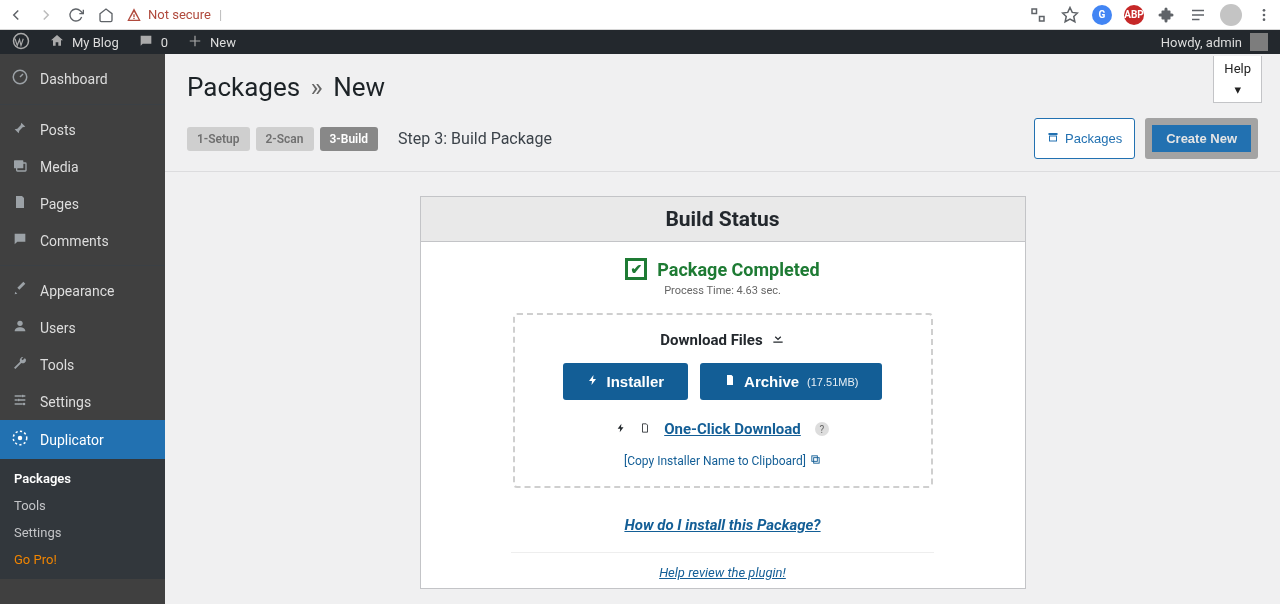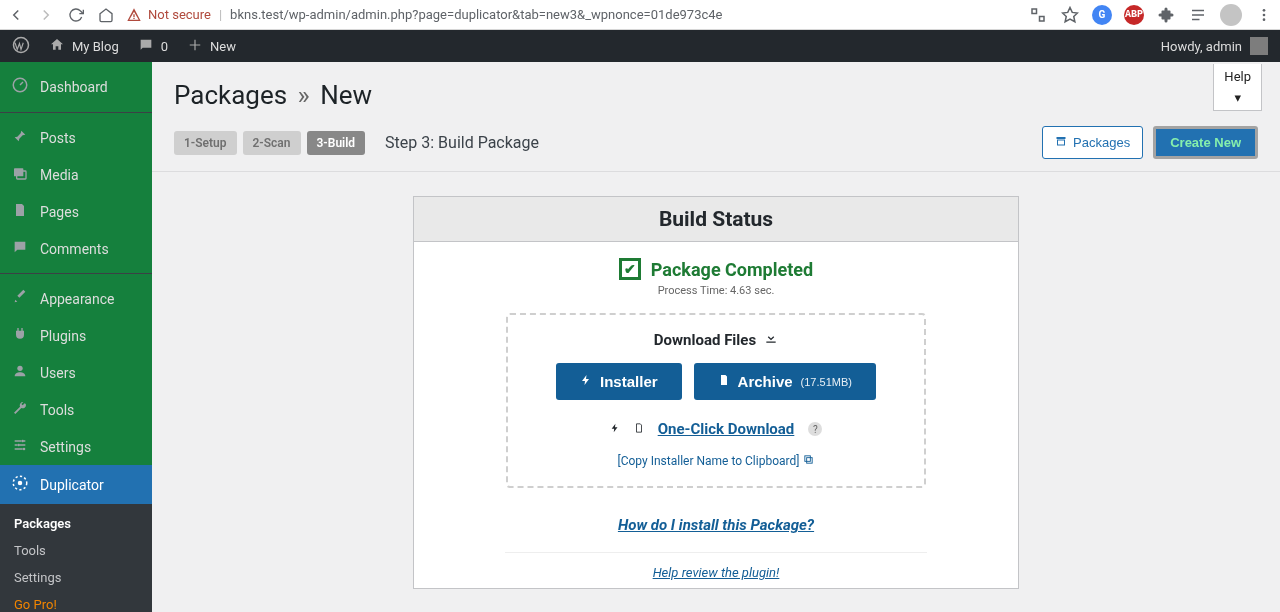--- a/index.html
+++ b/index.html
@@ -10,32 +10,32 @@
   .browser-bar .nav-btn.disabled { color: #bcbcbc; }
   .url-wrap { flex: 1; display: flex; align-items: center; gap: 8px; font-size: 13px; color: #5f6368; }
   .not-secure { color: #b04a3d; display: flex; gap: 6px; }
   .url-sep { color: #b9b9b9; }
   .browser-right { display: flex; align-items: center; gap: 12px; }
   .browser-right .ext-icon { width: 20px; height: 20px; display:flex; align-items:center; justify-content:center; color:#5f6368; }
   .ext-circle { width:20px; height:20px; border-radius:50%; display:flex; align-items:center; justify-content:center; font-size:10px; font-weight:700; color:#fff; }
   .avatar { width:22px; height:22px; border-radius:50%; background:#c4c4c4; }
 
   
-  .wp-adminbar { height: 32px; background: #23282d; color: #ddd; display: flex; align-items: center; padding: 0 12px; font-size: 13px; }
+  .wp-adminbar { height: 24px; background: #23282d; color: #ddd; display: flex; align-items: center; padding: 0 12px; font-size: 13px; }
   .wp-adminbar .ab-left { display:flex; align-items:center; gap:18px; }
   .wp-adminbar .ab-item { display:flex; align-items:center; gap:6px; cursor:pointer; }
   .wp-adminbar .ab-right { margin-left:auto; display:flex; align-items:center; gap:8px; }
   .wp-adminbar .ab-icon { width:18px; text-align:center; }
   .ab-avatar { width:18px; height:18px; background:#7d7d7d; }
 
   
   .frame { display:flex; height: calc(612px - 30px - 32px); }
 
   
-  .sidebar { width: 152px; background:#15803d; color:#eee; font-size:14px; position:relative; }
+  .sidebar { width: 165px; background:#404040; color:#eee; font-size:14px; position:relative; }
   .menu-item { display:flex; align-items:center; gap:10px; padding: 9px 10px; cursor:pointer; color:#ddd; }
   .menu-item.top { padding-top:14px; }
   .menu-item .mi-icon { width:20px; text-align:center; color:#9ca2a7; }
   .menu-item.current { background:#2271b1; color:#fff; position:relative; }
   .menu-item.current .mi-icon { color:#fff; }
   .menu-item.current::after {
     content:""; position:absolute; right:-8px; top:50%; transform:translateY(-50%);
     border:8px solid transparent; border-right-color:#f0f0f1;
   }
   .menu-sep { margin: 6px 0; border-top:1px solid #3b4045; }
@@ -51,21 +51,21 @@
   .page-head { padding: 18px 22px 0 22px; display:flex; align-items:center; }
   .page-title { font-size:26px; font-weight:400; color:#1d2327; }
   .page-title .sep { color:#666; margin:0 4px; }
 
   .steps-row { display:flex; align-items:center; padding: 16px 22px 12px 22px; border-bottom:1px solid #dcdcde; }
   .pill { background:#cfcfcf; color:#707070; font-size:12px; font-weight:600; padding:5px 10px; border-radius:3px; margin-right:6px; }
   .pill.active { background:#888; color:#fff; }
   .step-label { margin-left:14px; font-size:16px; color:#3c434a; font-weight:400; }
   .steps-row .right { margin-left:auto; display:flex; gap:10px; }
   .outline-btn { border:1px solid #2271b1; color:#2271b1; background:#fff; padding:6px 12px; font-size:13px; border-radius:3px; cursor:pointer; display:flex; align-items:center; gap:6px; }
-  .primary-btn { background:#2271b1; border:3px solid #a3a3a3; color:#86efac; padding:6px 14px; font-size:13px; font-weight:600; border-radius:3px; cursor:pointer; }
+  .primary-btn { background:#2271b1; border:7px solid #a3a3a3; color:#e5e5e5; padding:6px 14px; font-size:13px; font-weight:600; border-radius:3px; cursor:pointer; }
 
   
   .panel-area { display:flex; justify-content:center; padding: 24px 22px; }
   .panel { width:606px; border:1px solid #c3c4c7; background:#fff; text-align:center; }
   .panel-header { background:#e9e9e9; border-bottom:1px solid #c3c4c7; font-size:21px; font-weight:700; color:#23282d; padding:10px 0;}
   .package-complete { color:#1e7b34; font-size:18px; font-weight:700; margin-top:16px; display:flex; align-items:center; justify-content:center; gap:10px;}
   .checkbox-icon { width:22px; height:22px; border:3px solid #1e7b34; display:inline-flex; align-items:center; justify-content:center; color:#1e7b34; font-size:14px; }
   .process-time { font-size:11px; color:#666; margin-top:4px; }
   .download-box { width:420px; margin:16px auto 14px auto; border:2px dashed #cfcfcf; border-radius:4px; padding:16px 14px 18px 14px; }
   .download-title { font-size:15px; font-weight:700; color:#23282d; display:flex; justify-content:center; align-items:center; gap:8px; }
@@ -106,35 +106,34 @@
       </svg>
   </div>
   <div class="url-wrap">
     <span class="not-secure">
       <svg width="16" height="16" viewBox="0 0 24 24" fill="#b04a3d">
           <path d="M12 2L2 21h20L12 2zm0 5l7 12H5l7-12zm-1 4v4h2v-4h-2zm0 5v2h2v-2h-2z"></path>
         </svg>
       <span>Not secure</span>
     </span>
     <span class="url-sep">|</span>
-    <span>bkns.test/wp-admin/admin.php?page=duplicator&amp;tab=new3&amp;_wpnonce=01de973c4e</span>
   </div>
   <div class="browser-right">
     <div class="ext-icon">
       <svg width="18" height="18" viewBox="0 0 24 24" fill="#5f6368">
           <path d="M3 3h8v8H3V3zm10 10h8v8h-8v-8zM5 5v4h4V5H5zm10 10v4h4v-4h-4z"></path>
         </svg>
     </div>
     <div class="ext-icon">
       <svg width="18" height="18" viewBox="0 0 24 24" fill="none" stroke="#5f6368" stroke-width="2">
           <polygon points="12 2 15 8.5 22 9.3 17 14 18.5 21 12 17.5 5.5 21 7 14 2 9.3 9 8.5 12 2"></polygon>
         </svg>
     </div>
     <div class="ext-circle" style="background:#4285f4;">G</div>
-    <div class="ext-circle" style="background:#c62828;font-family:Liberation Mono, monospace;">ABP</div>
+    <div class="ext-circle" style="background:#c62828;">ABP</div>
     <div class="ext-icon">
       <svg width="18" height="18" viewBox="0 0 24 24" fill="#5f6368">
           <path d="M20 10h-2V7a1 1 0 0 0-1-1h-3V4a2 2 0 1 0-4 0v2H7a1 1 0 0 0-1 1v3H4a2 2 0 1 0 0 4h2v3a1 1 0 0 0 1 1h3v2a2 2 0 1 0 4 0v-2h3a1 1 0 0 0 1-1v-3h2a2 2 0 1 0 0-4z"></path>
         </svg>
     </div>
     <div class="ext-icon">
       <svg width="18" height="18" viewBox="0 0 24 24" fill="none" stroke="#5f6368" stroke-width="2">
           <line x1="4" y1="6" x2="20" y2="6"></line>
           <line x1="4" y1="12" x2="20" y2="12"></line>
           <line x1="4" y1="18" x2="14" y2="18"></line>
@@ -239,28 +238,20 @@
       <span>Comments</span>
     </div>
     <div class="menu-sep"></div>
     <div class="menu-item">
       <span class="mi-icon">
         <svg width="16" height="16" viewBox="0 0 24 24" fill="#9ca2a7">
             <path d="M20 4l-9 9-3-3 9-9 3 3zM5 16l3 3-4 1 1-4z"></path>
           </svg>
       </span>
       <span>Appearance</span>
-    </div>
-    <div class="menu-item">
-      <span class="mi-icon">
-        <svg width="16" height="16" viewBox="0 0 24 24" fill="#9ca2a7">
-            <path d="M8 3v4H6v6a6 6 0 0 0 12 0V7h-2V3h-2v4h-4V3H8z"></path>
-          </svg>
-      </span>
-      <span>Plugins</span>
     </div>
     <div class="menu-item">
       <span class="mi-icon">
         <svg width="16" height="16" viewBox="0 0 24 24" fill="#9ca2a7">
             <circle cx="12" cy="8" r="4"></circle>
             <path d="M4 20c0-4 4-6 8-6s8 2 8 6"></path>
           </svg>
       </span>
       <span>Users</span>
     </div>

